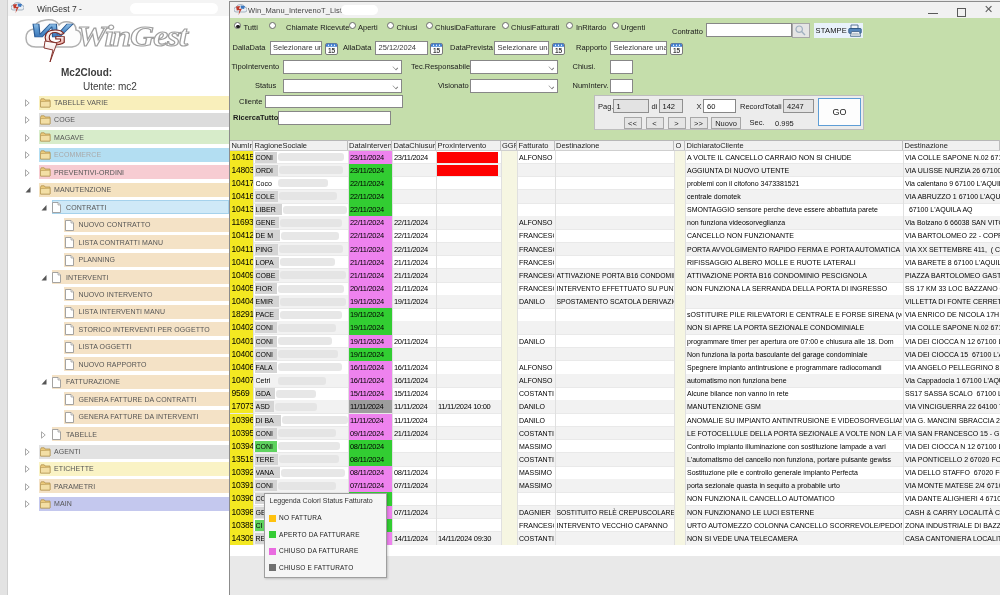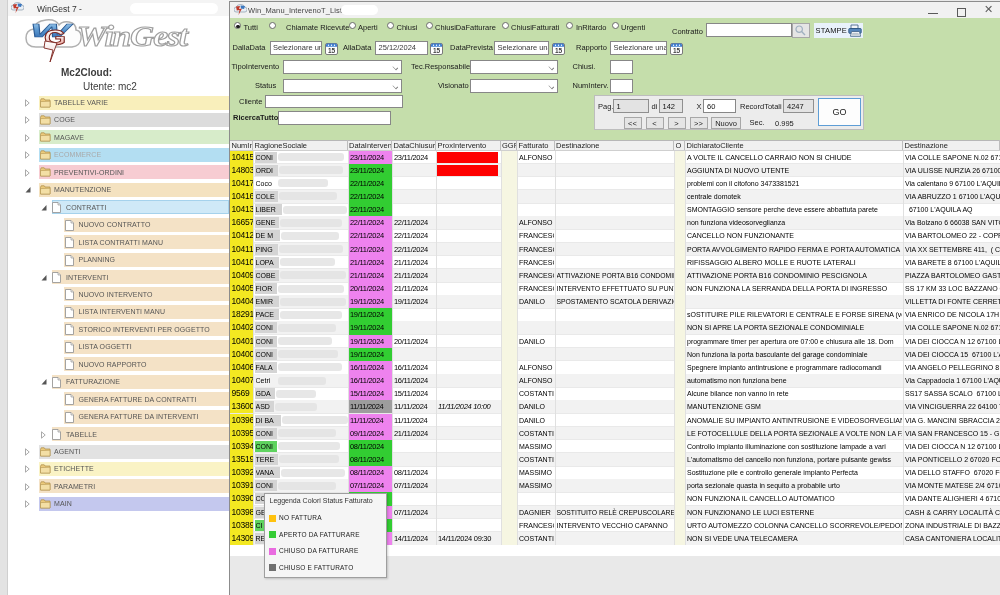--- a/index.html
+++ b/index.html
@@ -485,21 +485,21 @@
 <div class="abs" style="left:230px;top:203.1px;width:23px;height:13.15px;background:#f3e821;"></div>
 <div class="cell" style="left:231.5px;top:203.1px;width:21.5px;line-height:13.15px;font-size:8.5px;letter-spacing:-0.2px;">10413</div>
 <div class="abs" style="left:254.5px;top:204.1px;width:27px;height:11px;background:#d4d4d4;"></div>
 <div class="abs" style="left:283px;top:205.6px;width:64px;height:8px;background:#e3e3e3;opacity:0.85;border-radius:3px;"></div>
 <div class="cell" style="left:255.5px;top:203.1px;width:90px;line-height:13.15px;">LIBER</div>
 <div class="abs" style="left:348.5px;top:203.1px;width:43.5px;height:13.15px;background:#32cd32;"></div>
 <div class="cell" style="left:350px;top:203.1px;width:42.5px;line-height:13.15px;font-size:7.5px;letter-spacing:-0.3px;">22/11/2024</div>
 <div class="cell" style="left:687px;top:203.1px;width:215px;line-height:13.15px;">SMONTAGGIO sensore perche deve essere abbattuta parete</div>
 <div class="cell" style="left:905px;top:203.1px;width:95px;line-height:13.15px;">&nbsp;&nbsp;67100 L'AQUILA AQ</div>
 <div class="abs" style="left:230px;top:216.25px;width:23px;height:13.15px;background:#f3e821;"></div>
-<div class="cell" style="left:231.5px;top:216.25px;width:21.5px;line-height:13.15px;font-size:8.5px;letter-spacing:-0.2px;">16657</div>
+<div class="cell" style="left:231.5px;top:216.25px;width:21.5px;line-height:13.15px;font-size:8.5px;letter-spacing:-0.2px;">11693</div>
 <div class="abs" style="left:254.5px;top:217.25px;width:24px;height:11px;background:#d4d4d4;"></div>
 <div class="abs" style="left:280px;top:218.75px;width:62px;height:8px;background:#e3e3e3;opacity:0.85;border-radius:3px;"></div>
 <div class="cell" style="left:255.5px;top:216.25px;width:90px;line-height:13.15px;">GENE</div>
 <div class="abs" style="left:348.5px;top:216.25px;width:43.5px;height:13.15px;background:#ee82ee;"></div>
 <div class="cell" style="left:350px;top:216.25px;width:42.5px;line-height:13.15px;font-size:7.5px;letter-spacing:-0.3px;">22/11/2024</div>
 <div class="cell" style="left:394px;top:216.25px;width:41px;line-height:13.15px;font-size:7.5px;letter-spacing:-0.3px;">22/11/2024</div>
 <div class="cell" style="left:519px;top:216.25px;width:35px;line-height:13.15px;">ALFONSO</div>
 <div class="cell" style="left:687px;top:216.25px;width:215px;line-height:13.15px;">non funziona videosorveglianza</div>
 <div class="cell" style="left:905px;top:216.25px;width:95px;line-height:13.15px;">Via Bolzano 6 66038 SAN VITO</div>
 <div class="abs" style="left:230px;top:229.4px;width:23px;height:13.15px;background:#f3e821;"></div>
@@ -634,28 +634,28 @@
 <div class="abs" style="left:254.5px;top:388.20000000000005px;width:20px;height:11px;background:#d4d4d4;"></div>
 <div class="abs" style="left:276px;top:389.70000000000005px;width:40px;height:8px;background:#e3e3e3;opacity:0.85;border-radius:3px;"></div>
 <div class="cell" style="left:255.5px;top:387.20000000000005px;width:90px;line-height:13.15px;">GDA</div>
 <div class="abs" style="left:348.5px;top:387.20000000000005px;width:43.5px;height:13.15px;background:#ee82ee;"></div>
 <div class="cell" style="left:350px;top:387.20000000000005px;width:42.5px;line-height:13.15px;font-size:7.5px;letter-spacing:-0.3px;">15/11/2024</div>
 <div class="cell" style="left:394px;top:387.20000000000005px;width:41px;line-height:13.15px;font-size:7.5px;letter-spacing:-0.3px;">15/11/2024</div>
 <div class="cell" style="left:519px;top:387.20000000000005px;width:35px;line-height:13.15px;">COSTANTI</div>
 <div class="cell" style="left:687px;top:387.20000000000005px;width:215px;line-height:13.15px;">Alcune bilance non vanno in rete</div>
 <div class="cell" style="left:905px;top:387.20000000000005px;width:95px;line-height:13.15px;">SS17 SASSA SCALO&nbsp; 67100 L'A</div>
 <div class="abs" style="left:230px;top:400.35px;width:23px;height:13.15px;background:#f3e821;"></div>
-<div class="cell" style="left:231.5px;top:400.35px;width:21.5px;line-height:13.15px;font-size:8.5px;letter-spacing:-0.2px;">13600</div>
+<div class="cell" style="left:231.5px;top:400.35px;width:21.5px;line-height:13.15px;font-size:8.5px;letter-spacing:-0.2px;">17073</div>
 <div class="abs" style="left:254.5px;top:401.35px;width:19px;height:11px;background:#d4d4d4;"></div>
 <div class="abs" style="left:275px;top:402.85px;width:42px;height:8px;background:#e3e3e3;opacity:0.85;border-radius:3px;"></div>
 <div class="cell" style="left:255.5px;top:400.35px;width:90px;line-height:13.15px;">ASD</div>
 <div class="abs" style="left:348.5px;top:400.35px;width:43.5px;height:13.15px;background:#9d9d9d;"></div>
 <div class="cell" style="left:350px;top:400.35px;width:42.5px;line-height:13.15px;font-size:7.5px;letter-spacing:-0.3px;">11/11/2024</div>
 <div class="cell" style="left:394px;top:400.35px;width:41px;line-height:13.15px;font-size:7.5px;letter-spacing:-0.3px;">11/11/2024</div>
-<div class="cell" style="left:438px;top:400.35px;width:62px;line-height:13.15px;font-size:7.5px;letter-spacing:-0.3px;font-style:italic;">11/11/2024 10:00</div>
+<div class="cell" style="left:438px;top:400.35px;width:62px;line-height:13.15px;font-size:7.5px;letter-spacing:-0.3px;">11/11/2024 10:00</div>
 <div class="cell" style="left:519px;top:400.35px;width:35px;line-height:13.15px;">DANILO</div>
 <div class="cell" style="left:687px;top:400.35px;width:215px;line-height:13.15px;">MANUTENZIONE GSM</div>
 <div class="cell" style="left:905px;top:400.35px;width:95px;line-height:13.15px;">VIA VINCIGUERRA 22 64100 TE</div>
 <div class="abs" style="left:230px;top:413.5px;width:23px;height:13.15px;background:#f3e821;"></div>
 <div class="cell" style="left:231.5px;top:413.5px;width:21.5px;line-height:13.15px;font-size:8.5px;letter-spacing:-0.2px;">10396</div>
 <div class="abs" style="left:254.5px;top:414.5px;width:26px;height:11px;background:#d4d4d4;"></div>
 <div class="abs" style="left:282px;top:416.0px;width:66px;height:8px;background:#e3e3e3;opacity:0.85;border-radius:3px;"></div>
 <div class="cell" style="left:255.5px;top:413.5px;width:90px;line-height:13.15px;">DI BA</div>
 <div class="abs" style="left:348.5px;top:413.5px;width:43.5px;height:13.15px;background:#ee82ee;"></div>
 <div class="cell" style="left:350px;top:413.5px;width:42.5px;line-height:13.15px;font-size:7.5px;letter-spacing:-0.3px;">11/11/2024</div>

